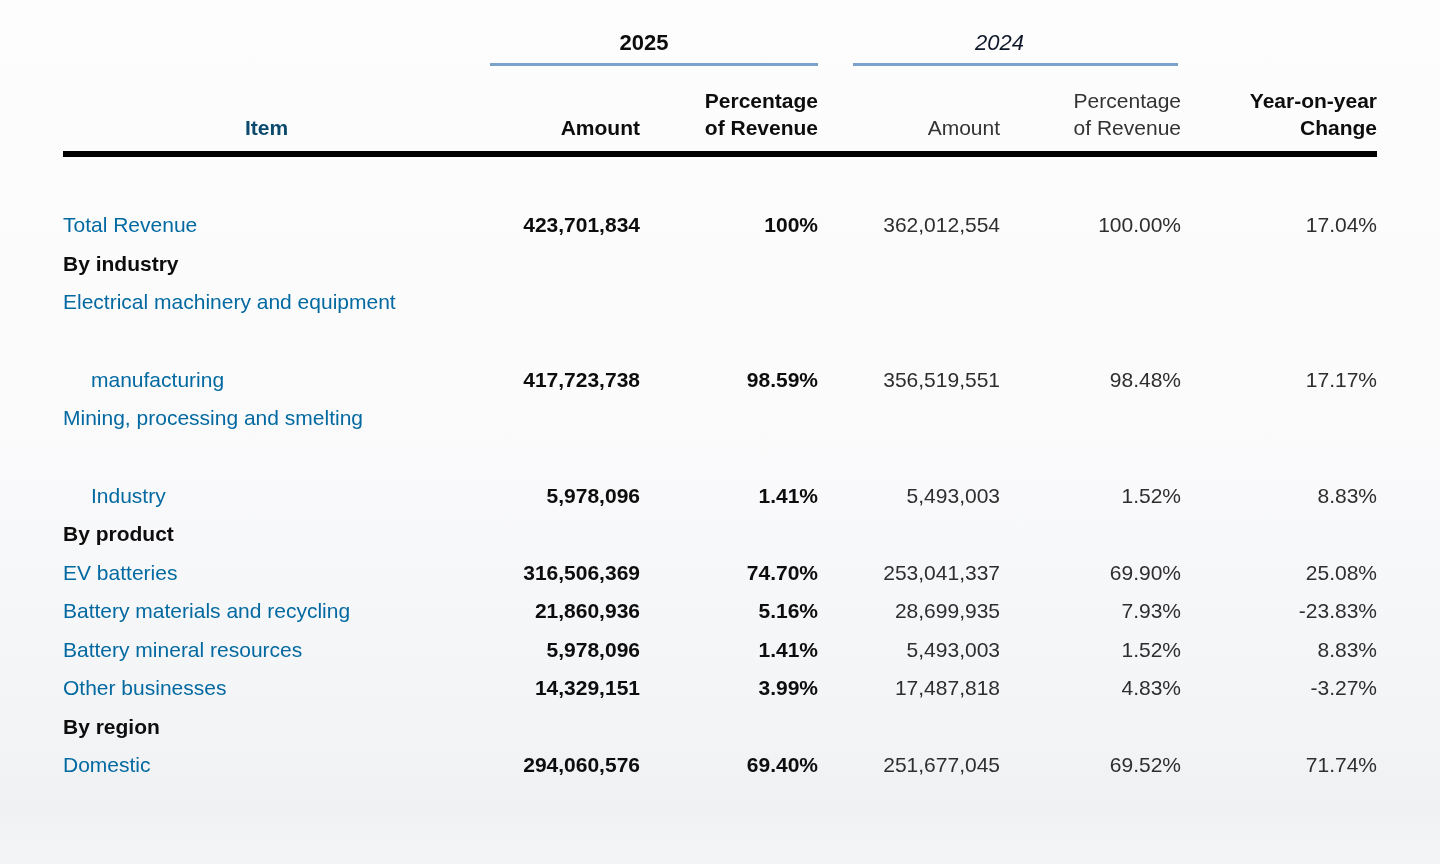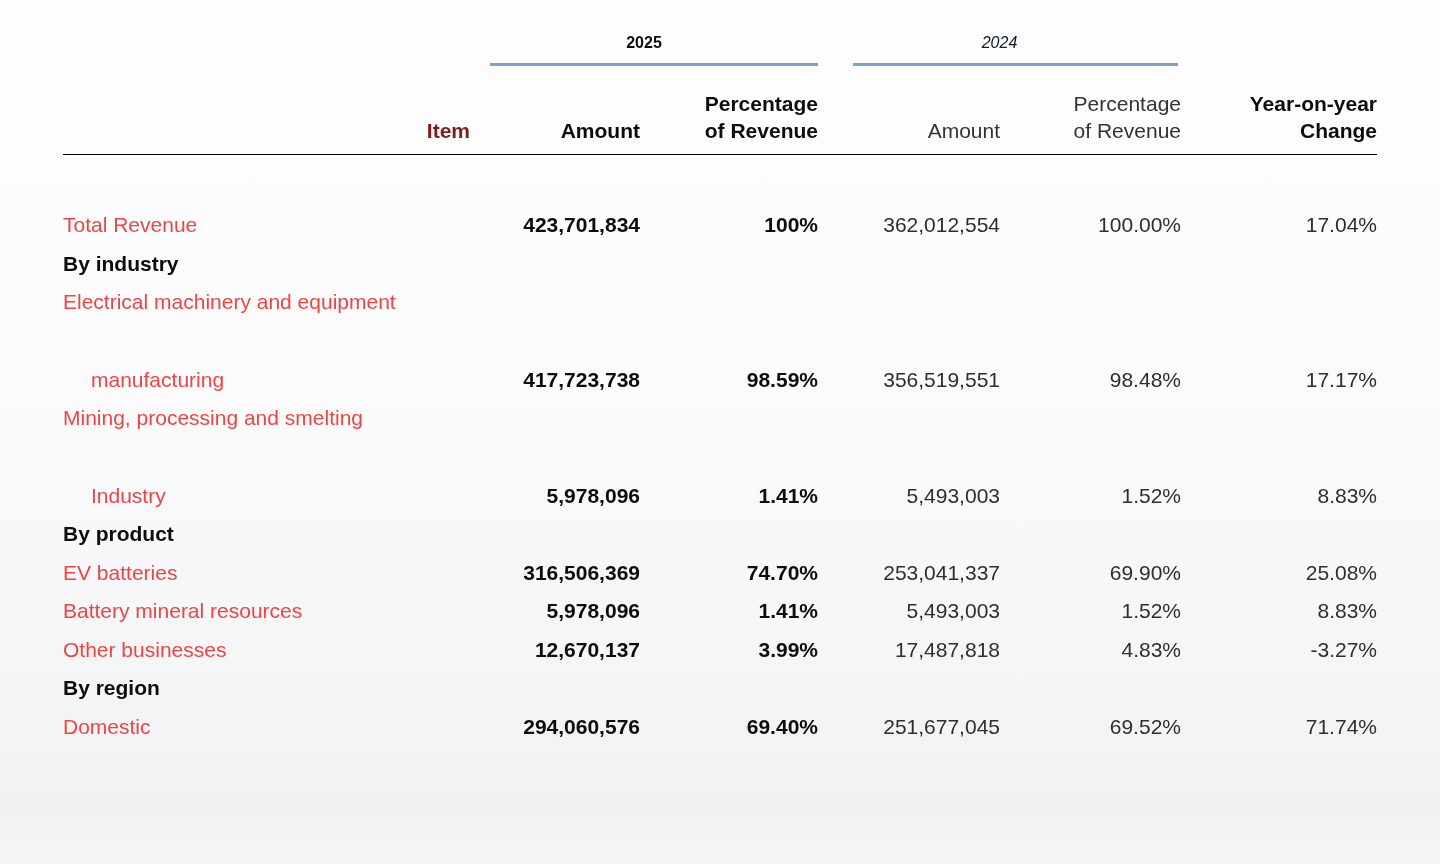--- a/index.html
+++ b/index.html
@@ -21,44 +21,44 @@
   col.c-item { width: 407px; }
   col.c-a25  { width: 170px; }
   col.c-p25  { width: 178px; }
   col.c-a24  { width: 182px; }
   col.c-p24  { width: 181px; }
   col.c-yoy  { width: 196px; }
 
   thead th { padding: 0; font-weight: normal; }
 
   tr.group-row th { height: 38px; vertical-align: bottom; }
-  .group-head .group-label { font-size: 16px; line-height: 28px; text-align: center; padding-bottom: 6px; }
+  .group-head .group-label { font-size: 22px; line-height: 28px; text-align: center; padding-bottom: 6px; }
   .g2025 .group-label { font-weight: bold; color: #0d0d0d; }
   .g2024 .group-label { font-weight: normal; color: #0f172a; font-style: italic; }
   .group-underline { height: 0; border-top: 3px solid #7aa2cb; }
   .g2025 .group-underline { margin-left: 20px; }
   .g2024 .group-underline { margin-left: 35px; margin-right: 3px; }
 
   tr.col-row th {
     height: 88px; vertical-align: bottom; padding-bottom: 10px;
-    border-bottom: 1px solid #000000;
+    border-bottom: 6px solid #000000;
     font-size: 21px; line-height: 27px;
   }
-  th.h-item { text-align: right; font-weight: bold; color: #7f1d1d; }
+  th.h-item { text-align: center; font-weight: bold; color: #0c4a6e; }
   th.h-num  { text-align: right; }
   .h-bold { font-weight: bold; color: #0d0d0d; }
   .h-reg  { font-weight: normal; color: #333333; }
 
   tr.spacer-row td { height: 52px; padding: 0; }
 
   tbody td {
     padding: 0; font-size: 21px; line-height: 38.5px;
     vertical-align: bottom; white-space: nowrap;
   }
-  td.item { text-align: left; color: #ef4444; }
+  td.item { text-align: left; color: #0369a1; }
   td.num  { text-align: right; }
   td.v25  { font-weight: bold; color: #0d0d0d; }
   td.v24  { color: #2e2e2e; }
   tr.section-row td.item { font-weight: bold; color: #0d0d0d; }
   .line2-indent { padding-left: 28px; margin-top: 39px; }
 </style>
 </head>
 <body>
 
 <table class="fin">
@@ -160,33 +160,41 @@
     <tr class="data-row">
       <td class="item">EV batteries</td>
       <td class="num v25">316,506,369</td>
       <td class="num v25">74.70%</td>
       <td class="num v24">253,041,337</td>
       <td class="num v24">69.90%</td>
       <td class="num v24">25.08%</td>
     </tr>
 
 
+    <tr class="data-row">
+      <td class="item">Battery materials and recycling</td>
+      <td class="num v25">21,860,936</td>
+      <td class="num v25">5.16%</td>
+      <td class="num v24">28,699,935</td>
+      <td class="num v24">7.93%</td>
+      <td class="num v24">-23.83%</td>
+    </tr>
 
     <tr class="data-row">
       <td class="item">Battery mineral resources</td>
       <td class="num v25">5,978,096</td>
       <td class="num v25">1.41%</td>
       <td class="num v24">5,493,003</td>
       <td class="num v24">1.52%</td>
       <td class="num v24">8.83%</td>
     </tr>
 
     <tr class="data-row">
       <td class="item">Other businesses</td>
-      <td class="num v25">12,670,137</td>
+      <td class="num v25">14,329,151</td>
       <td class="num v25">3.99%</td>
       <td class="num v24">17,487,818</td>
       <td class="num v24">4.83%</td>
       <td class="num v24">-3.27%</td>
     </tr>
 
     <tr class="section-row">
       <td class="item">By region</td>
       <td class="num"></td>
         <td class="num"></td>

